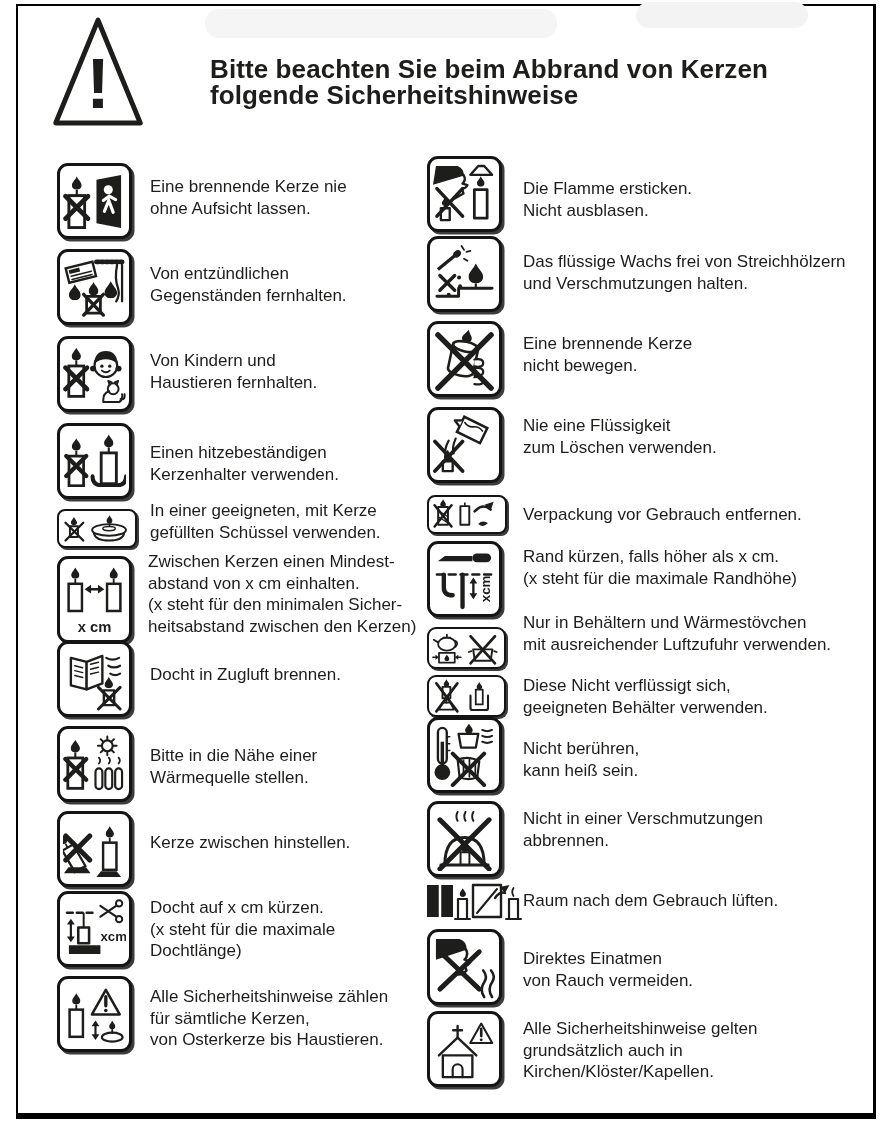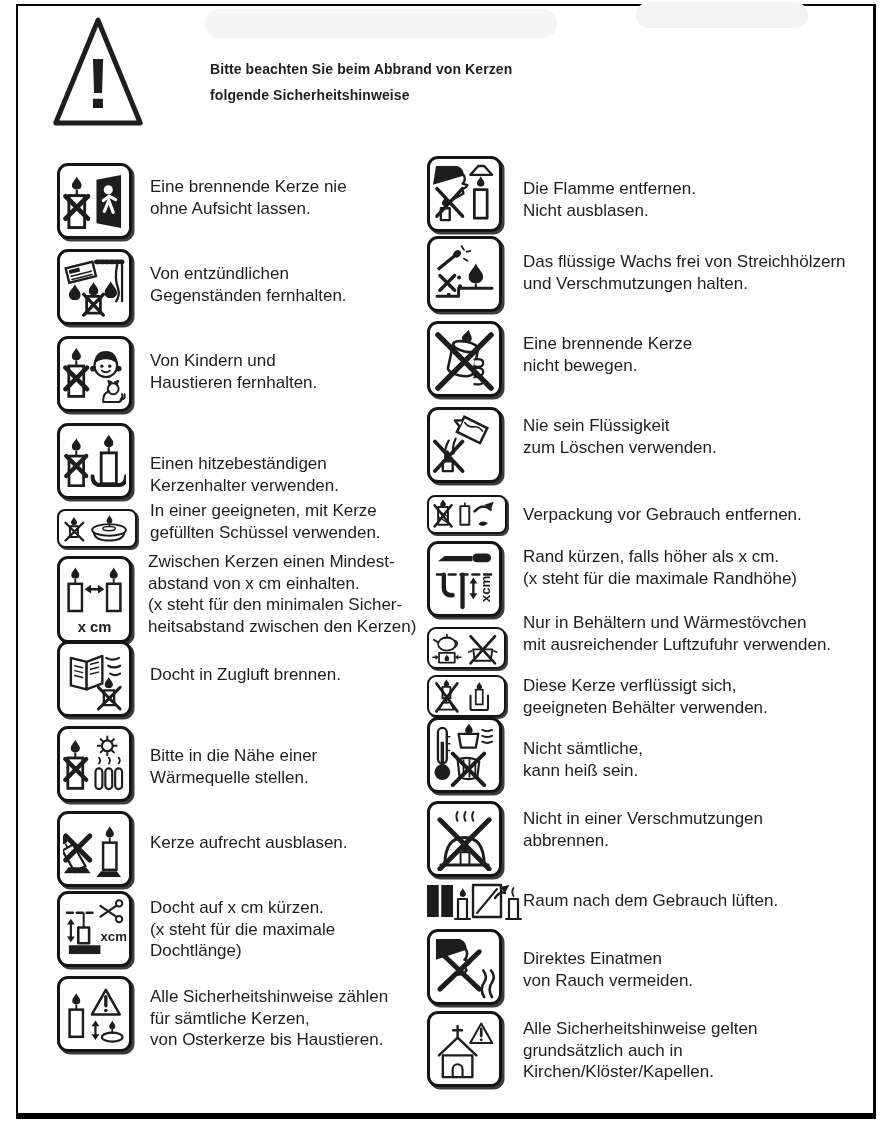--- a/index.html
+++ b/index.html
@@ -1,21 +1,21 @@
 <!DOCTYPE html>
 <html><head>
 <meta charset="utf-8">
 <style>
   html,body{margin:0;padding:0;}
   body{width:892px;height:1125px;position:relative;background:#fff;
        font-family:"Liberation Sans",sans-serif;color:#1d1d1b;overflow:hidden;}
   .frame{position:absolute;left:16px;top:4px;width:860px;height:1115px;
          border:2px solid #000;border-right-width:3px;border-bottom-width:6px;box-sizing:border-box;}
   .smudge{position:absolute;background:#f5f5f5;border-radius:14px;}
-  .title{position:absolute;left:210px;top:56px;font-size:14px;font-weight:bold;
+  .title{position:absolute;left:210px;top:56px;font-size:26px;font-weight:bold;
          line-height:26px;white-space:pre-line;letter-spacing:.1px;}
   .warn{position:absolute;left:50px;top:14px;width:96px;height:116px;}
   .txt{position:absolute;font-size:17px;line-height:21.5px;white-space:pre-line;}
   .ibox{position:absolute;background:#fff;border:3px solid #141414;border-radius:11px;
         box-shadow:2.5px 2.5px 0 #3c3c3c;display:flex;align-items:center;justify-content:center;
         box-sizing:border-box;}
   .sq{width:75px;height:76px;}
   .sq svg{width:63px;height:63px;}
   .tall{width:75px;height:87px;}
   .tall svg{width:63px;height:75px;}
@@ -115,21 +115,21 @@
 Haustieren fernhalten.</div>
 
 <div class="ibox sq" style="left:57px;top:423px">
   <svg viewBox="0 0 64 64" class="pic">
     <use href="#candle" x="4" y="8" width="19" height="50"></use>
     <use href="#cross" x="1" y="21" width="25" height="31"></use>
     <use href="#candle" x="36" y="4" width="21" height="52"></use>
     <path class="s" d="M30 47 q0 9 8.5 9 h17 q8.5 0 8.5 -9" stroke-width="4"></path>
   </svg>
 </div>
-<div class="txt" style="left:150px;top:453px">Einen hitzebeständigen
+<div class="txt" style="left:150px;top:442px">Einen hitzebeständigen
 Kerzenhalter verwenden.</div>
 
 <div class="ibox wide" style="left:57px;top:509px">
   <svg viewBox="0 0 80 36" class="pic">
     <use href="#flame" x="10" y="4" width="7" height="10"></use>
     <rect class="s" x="9" y="15" width="9" height="12" stroke-width="2.2"></rect>
     <path class="s" d="M4 11 L24 31 M24 11 L4 31" stroke-width="2.6"></path>
     <use href="#flame" x="50" y="2" width="7" height="10"></use>
     <line x1="53.5" y1="12" x2="53.5" y2="15.5" stroke="#1d1d1b" stroke-width="1.8"></line>
     <ellipse class="s" cx="53" cy="17.5" rx="7" ry="2.4" stroke-width="1.6"></ellipse>
@@ -186,21 +186,21 @@
   <svg viewBox="0 0 64 64" class="pic">
     <g transform="rotate(-30 14 46)">
         <use href="#candle" x="6" y="12" width="16" height="42"></use>
       </g>
     <path class="f" d="M1 56 h27 l-4.5 -6 h-18 Z"></path>
     <use href="#cross" x="0" y="13" width="30" height="35"></use>
     <use href="#candle" x="39" y="8" width="17" height="46"></use>
     <path class="f" d="M34 60 h25 l-4.5 -6 h-16 Z"></path>
   </svg>
 </div>
-<div class="txt" style="left:150px;top:832px">Kerze aufrecht ausblasen.</div>
+<div class="txt" style="left:150px;top:832px">Kerze zwischen hinstellen.</div>
 
 <div class="ibox sq" style="left:57px;top:891px">
   <svg viewBox="0 0 64 64" class="pic">
     <path class="s" d="M4 15 h30" stroke-width="2.4" stroke-dasharray="6 4"></path>
     <path class="s" d="M38 8 l16 11 M38 19 l16 -11" stroke-width="2.2"></path>
     <circle class="s" cx="57" cy="21.5" r="3.2" stroke-width="2"></circle>
     <circle class="s" cx="57" cy="5.5" r="3.2" stroke-width="2"></circle>
     <path class="s" d="M8 24 v18" stroke-width="2.2"></path>
     <path class="f" d="M8 21 l-4 6 h8 Z M8 45 l-4 -6 h8 Z"></path>
     <line x1="21" y1="15" x2="21" y2="30" stroke="#1d1d1b" stroke-width="2"></line>
@@ -233,21 +233,21 @@
     <path class="f" d="M3 3 h22 q7 3 6 10 l-31 9 Z"></path>
     <path class="s" d="M31 12 q3 5 -1 9 l5 1.5 q-1.5 3.5 -5.5 3.5 l1.5 5 -9 5" stroke-width="2.4"></path>
     <use href="#flame" x="9" y="34" width="7" height="10"></use>
     <rect class="s" x="8" y="46" width="9" height="12" stroke-width="2.4"></rect>
     <path class="s" d="M4 26 L30 54 M30 26 L4 54" stroke-width="3.6"></path>
     <path class="s" d="M38 12 h22 l-8 -9 h-6 Z" stroke-width="2.4"></path>
     <use href="#flame" x="44.5" y="13" width="8" height="11"></use>
     <rect class="s" x="42" y="27" width="13" height="29" stroke-width="2.8"></rect>
   </svg>
 </div>
-<div class="txt" style="left:523px;top:178px">Die Flamme entfernen.
+<div class="txt" style="left:523px;top:178px">Die Flamme ersticken.
 Nicht ausblasen.</div>
 
 <div class="ibox sq" style="left:427px;top:236px">
   <svg viewBox="0 0 64 64" class="pic">
     <line x1="5" y1="27" x2="22" y2="13" stroke="#1d1d1b" stroke-width="3.4"></line>
     <ellipse class="f" cx="24.5" cy="11" rx="4.2" ry="3.4" transform="rotate(-38 24.5 11)"></ellipse>
     <path class="s" d="M29 3 l2.5 4 M34 9 l4 -1 M31.5 16 l3.5 2" stroke-width="1.8"></path>
     <path class="s" d="M7 33 L22 48 M22 33 L7 48" stroke-width="3.4"></path>
     <circle class="f" cx="26.5" cy="35" r="2"></circle>
       <circle class="f" cx="27.5" cy="44" r="2"></circle>
@@ -280,21 +280,21 @@
       <rect x="26" y="8" width="26" height="17" fill="#fff" stroke="#1d1d1b" stroke-width="2.6"></rect>
       <path d="M26 12 l-7 3.5 7 3.5" fill="#fff" stroke="#1d1d1b" stroke-width="2.4" stroke-linejoin="round"></path>
       <path class="s" d="M29 13 q5 3 10 0 t10 0" stroke-width="1.6"></path>
     </g>
     <path class="s" d="M16 27 q-5 9 -3 16 M23 25 q-4 9 -2 15" stroke-width="2.2"></path>
     <use href="#flame" x="11" y="36" width="8" height="11"></use>
     <rect class="s" x="10" y="48" width="10" height="10" stroke-width="2.4"></rect>
     <path class="s" d="M2 28 L30 58 M30 28 L2 58" stroke-width="3.8"></path>
   </svg>
 </div>
-<div class="txt" style="left:523px;top:415px">Nie sein Flüssigkeit
+<div class="txt" style="left:523px;top:415px">Nie eine Flüssigkeit
 zum Löschen verwenden.</div>
 
 <div class="ibox wide" style="left:427px;top:495px">
   <svg viewBox="0 0 80 36" class="pic">
     <use href="#flame" x="9" y="0" width="7" height="9"></use>
     <rect class="s" x="7" y="9" width="11" height="20" stroke-width="2.2"></rect>
     <path class="s" d="M7 13 l11 7 M7 20 l11 7" stroke-width="1.4"></path>
     <path class="s" d="M3 7 L22 31 M22 7 L3 31" stroke-width="2.8"></path>
     <line x1="37" y1="4" x2="37" y2="8" stroke="#1d1d1b" stroke-width="1.8"></line>
     <rect class="s" x="32" y="8" width="10" height="21" stroke-width="2.2"></rect>
@@ -343,38 +343,38 @@
     <use href="#flame" x="13" y="0" width="7" height="9"></use>
     <rect class="s" x="12" y="9" width="9" height="13" stroke-width="2.2"></rect>
     <path class="s" d="M16.5 22 v5" stroke-width="2"></path>
     <path class="s" d="M8 35 h17 l-4 -8 h-9 Z" stroke-width="2"></path>
     <path class="s" d="M5 5 L29 37 M29 5 L5 37" stroke-width="3"></path>
     <use href="#flame" x="50.8" y="3" width="6.5" height="9"></use>
     <rect class="s" x="50" y="12" width="8" height="17" stroke-width="2"></rect>
     <path class="s" d="M44 19 v14 q0 2.5 2.5 2.5 h15 q2.5 0 2.5 -2.5 v-14" stroke-width="2.4"></path>
   </svg>
 </div>
-<div class="txt" style="left:523px;top:675px">Diese Kerze verflüssigt sich,
+<div class="txt" style="left:523px;top:675px">Diese Nicht verflüssigt sich,
 geeigneten Behälter verwenden.</div>
 
 <div class="ibox sq" style="left:427px;top:717px">
   <svg viewBox="0 0 64 64" class="pic">
     <rect class="s" x="5" y="4" width="9" height="36" rx="4.5" stroke-width="2.4"></rect>
     <circle class="f" cx="9.5" cy="49" r="8"></circle>
     <path d="M9.5 44 v-26" stroke="#1d1d1b" stroke-width="3.5"></path>
     <path class="s" d="M14 13 h3 M14 20 h3 M14 27 h3" stroke-width="1.6"></path>
     <use href="#flame" x="32.5" y="-1" width="8" height="11"></use>
     <path class="s" d="M26 10 h20 l-2.5 14 h-15 Z" stroke-width="2.4"></path>
     <path class="s" d="M50 6 q5 2.5 10 0 M50 12 q5 2.5 10 0 M50 18 q5 2.5 10 0" stroke-width="2"></path>
     <path d="M25 36 q12 -4 22 2 l-2 16 q-10 4 -18 0 Z" fill="#fff" stroke="#1d1d1b" stroke-width="2.2" stroke-linejoin="round"></path>
     <path class="s" d="M31 37 v16 M37 36.5 v17 M43 38 v15" stroke-width="1.8"></path>
     <path class="s" d="M20 30 L52 62 M52 30 L20 62" stroke-width="4"></path>
   </svg>
 </div>
-<div class="txt" style="left:523px;top:738px">Nicht sämtliche,
+<div class="txt" style="left:523px;top:738px">Nicht berühren,
 kann heiß sein.</div>
 
 <div class="ibox sq" style="left:427px;top:801px">
   <svg viewBox="0 0 64 64" class="pic">
     <path class="s" d="M25 4 q-2.5 4.5 0 9 M33 4 q-2.5 4.5 0 9 M41 4 q-2.5 4.5 0 9" stroke-width="2"></path>
     <path class="s" d="M12 58 q0 -28 20 -28 q20 0 20 28" stroke-width="3"></path>
     <path class="s" d="M8 58 h48" stroke-width="3"></path>
     <use href="#flame" x="29" y="36" width="7" height="9"></use>
     <rect class="s" x="28" y="45" width="9" height="13" stroke-width="2"></rect>
     <path class="s" d="M7 12 L57 62 M57 12 L7 62" stroke-width="5"></path>

